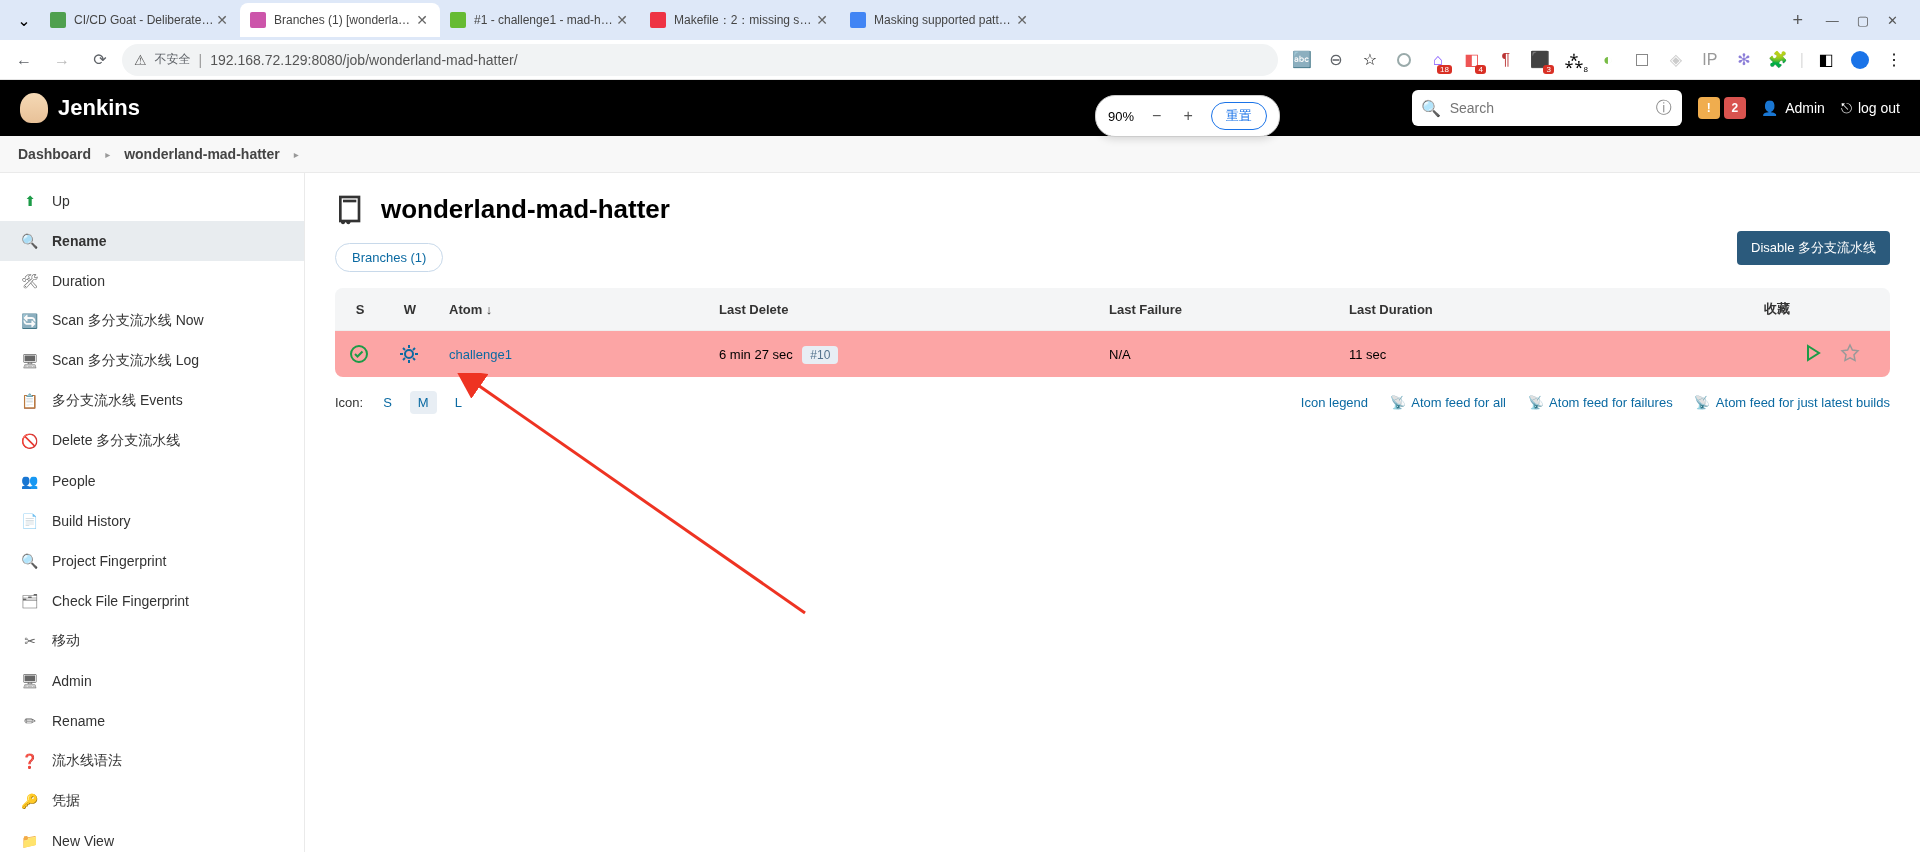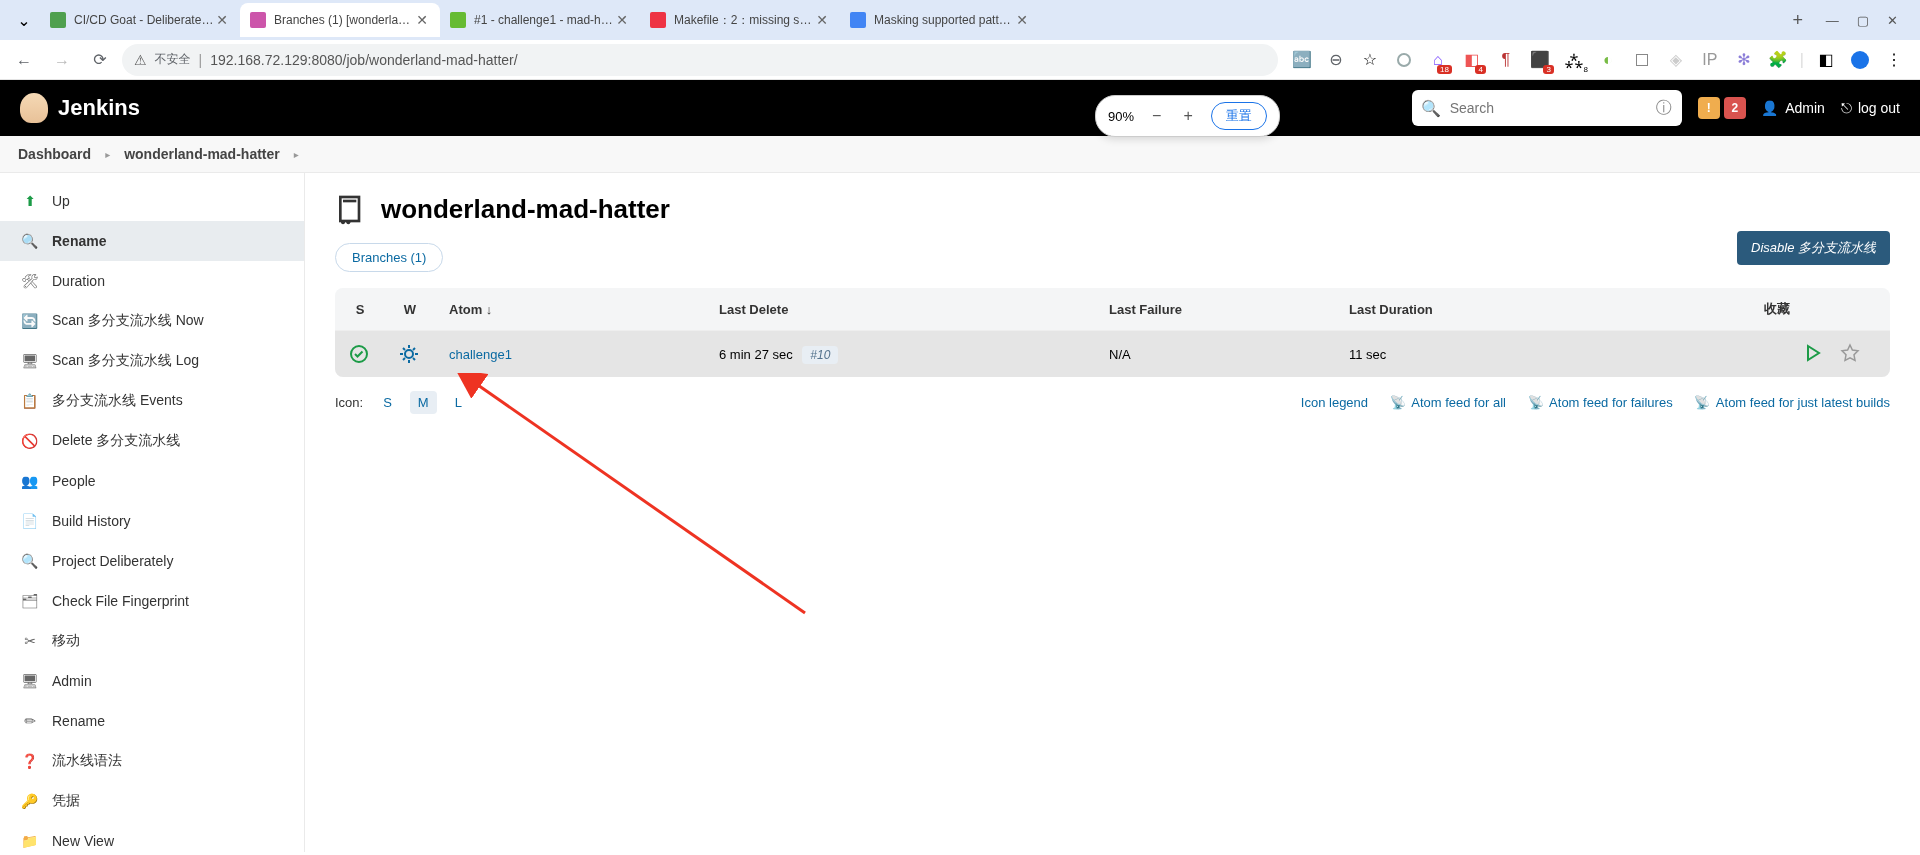--- a/index.html
+++ b/index.html
@@ -55,28 +55,28 @@
 .main-layout { display: flex; height: calc(100% - 176px); }
 .sidebar { width: 305px; border-right: 1px solid #eaeaea; padding: 8px 0; }
 .side-item { display: flex; align-items: center; gap: 12px; padding: 10px 20px; font-size: 14px; color: #333; cursor: pointer; }
 .side-item.active { background: #e8ecef; font-weight: 600; }
 .side-icon { width: 20px; height: 20px; display: flex; align-items: center; justify-content: center; }
 
 .content { flex: 1; padding: 20px 30px; position: relative; }
 .page-head { display: flex; align-items: center; gap: 14px; margin-bottom: 18px; }
 .page-head h1 { font-size: 26px; font-weight: 700; }
 .proj-icon { width: 32px; height: 32px; }
-.disable-btn { position: absolute; right: 30px; top: 58px; background: #2b5a7c; color: #fff; border: none; padding: 8px 14px; border-radius: 4px; font-size: 13px; cursor: pointer; font-style: italic; }
+.disable-btn { position: absolute; right: 30px; top: 58px; background: #2b5a7c; color: #fff; border: none; padding: 8px 14px; border-radius: 4px; font-size: 13px; cursor: pointer; }
 .tab-pill { display: inline-block; border: 1px solid #c8d9ea; color: #0b6aa2; border-radius: 18px; padding: 6px 16px; font-size: 13px; margin-bottom: 16px; }
 
 .projects-table { width: 100%; border-collapse: collapse; background: #fafbfc; border-radius: 8px; overflow: hidden; }
 .projects-table th { text-align: left; padding: 12px 14px; font-size: 13px; font-weight: 600; color: #333; background: #f4f5f6; }
-.projects-table td { padding: 12px 14px; font-size: 13px; background: #e5e5e5; border-top: 1px solid #eee; }
+.projects-table td { padding: 12px 14px; font-size: 13px; background: #fca5a5; border-top: 1px solid #eee; }
 .projects-table .center { text-align: center; }
-.run-badge { background: #e8eef4; color: #54738d; padding: 2px 8px; border-radius: 4px; font-size: 12px; margin-left: 6px; font-style: italic; }
+.run-badge { background: #e8eef4; color: #54738d; padding: 2px 8px; border-radius: 4px; font-size: 12px; margin-left: 6px; }
 .link-blue { color: #0b6aa2; text-decoration: none; }
 
 .table-footer { display: flex; align-items: center; margin-top: 14px; font-size: 13px; color: #333; }
 .table-footer .sizes { display: flex; gap: 10px; margin-left: 12px; }
 .table-footer .sz { color: #0b6aa2; padding: 4px 8px; border-radius: 4px; cursor: pointer; }
 .table-footer .sz.active { background: #e8eef4; }
 .table-footer .feeds { margin-left: auto; display: flex; gap: 22px; }
 .table-footer .feeds a { color: #0b6aa2; text-decoration: none; display: flex; align-items: center; gap: 5px; }
 
 
@@ -257,21 +257,21 @@
       <div class="side-item">
         <span class="side-icon" style="color:#666">👥</span>
         <span>People</span>
       </div>
       <div class="side-item">
         <span class="side-icon" style="color:#666">📄</span>
         <span>Build History</span>
       </div>
       <div class="side-item">
         <span class="side-icon" style="color:#666">🔍</span>
-        <span>Project Deliberately</span>
+        <span>Project Fingerprint</span>
       </div>
       <div class="side-item">
         <span class="side-icon" style="color:#666">🗂</span>
         <span>Check File Fingerprint</span>
       </div>
       <div class="side-item">
         <span class="side-icon" style="color:#666">✂</span>
         <span>移动</span>
       </div>
       <div class="side-item">

